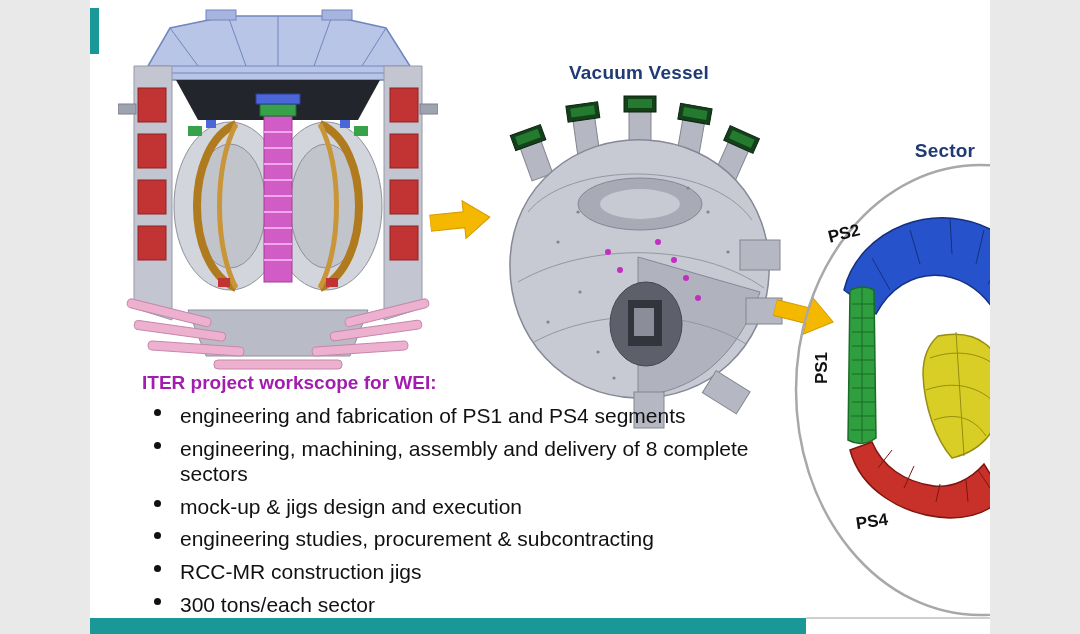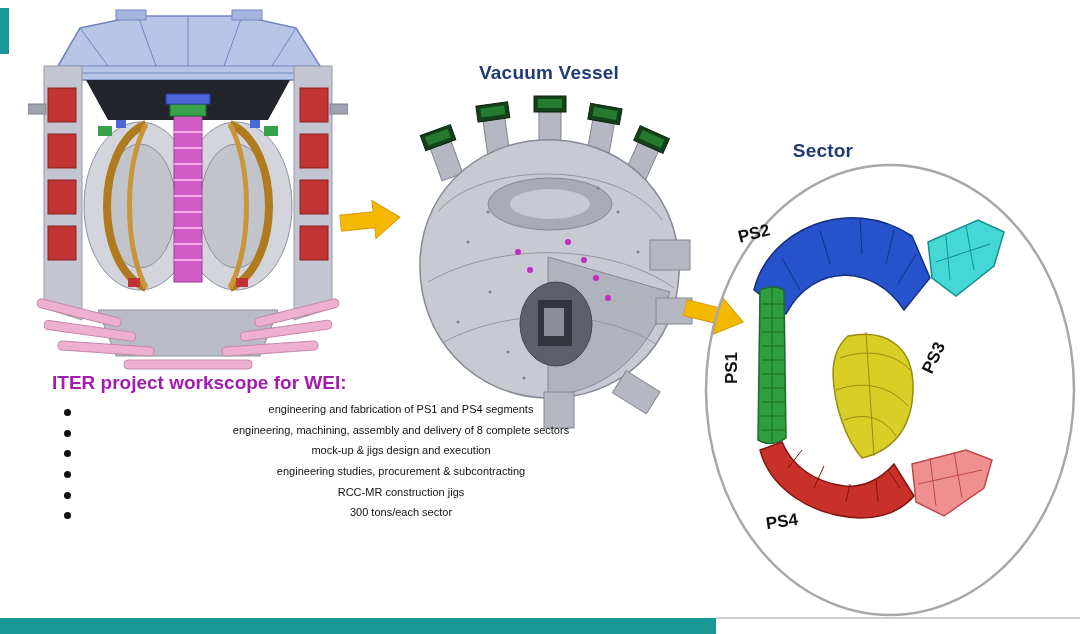--- a/index.html
+++ b/index.html
@@ -1,25 +1,25 @@
 <!DOCTYPE html>
 <html><head>
 <meta charset="utf-8">
 <style>
   * { box-sizing: border-box; margin: 0; padding: 0; }
   html,body { background:#e9e9e9; }
   body { font-family: "Liberation Sans", sans-serif; }
-  .slide { position:relative; width:1080px; height:634px; background:#ffffff; overflow:hidden; margin:0 auto; }
+  .slide { position:relative; width:900px; height:634px; background:#ffffff; overflow:hidden; margin:0 auto; }
   .abs { position:absolute; }
   .fig-label { position:absolute; font-weight:bold; font-size:19px; color:#1f3a74; text-align:center; letter-spacing:.2px; }
   .seg-label { position:absolute; font-size:17px; font-weight:600; color:#111; }
   .workscope { position:absolute; left:52px; top:372px; width:660px; }
   .ws-title { font-size:19px; font-weight:bold; color:#a21caf; margin-bottom:9px; }
   .ws-list { list-style:none; }
-  .ws-list li { position:relative; padding-left:38px; font-size:11px; color:#111; margin-bottom:7.5px; line-height:1.2;text-align:center; }
+  .ws-list li { position:relative; padding-left:38px; font-size:21px; color:#111; margin-bottom:7.5px; line-height:1.2; }
   .ws-list li::before { content:""; position:absolute; left:12px; top:6px; width:7px; height:7px; border-radius:50%; background:#111; }
   .teal-corner { position:absolute; left:0; top:8px; width:9px; height:46px; background:#1a9898; }
   .bottom-bar { position:absolute; left:0; top:618px; width:716px; height:16px; background:#1a9898; }
   .bottom-line { position:absolute; left:716px; top:617px; width:364px; height:2px; background:#cfcfcf; }
 </style>
 </head>
 <body>
 
 <div class="slide">
 
@@ -167,21 +167,21 @@
       <circle cx="90" cy="120" r="1.6"></circle>
         <circle cx="200" cy="96" r="1.6"></circle>
         <circle cx="126" cy="286" r="1.6"></circle>
     </g>
   </svg>
 
   <svg class="abs" style="left:684px;top:292px;transform:rotate(14deg)" width="62" height="46" viewBox="0 0 62 46">
     <polygon points="0,15 34,15 34,4 60,23 34,42 34,31 0,31" fill="#f5b800" stroke="#d49a00" stroke-width="1"></polygon>
   </svg>
 
-  <div class="fig-label" style="left:763px;top:140px;width:120px">Sector</div>
+  <div class="fig-label" style="left:795px;top:140px;width:120px">Sector</div>
 
   <svg class="abs" style="left:698px;top:158px" width="380" height="462" viewBox="0 0 380 462">
     <ellipse cx="192" cy="232" rx="184" ry="225" fill="none" stroke="#a8a8a8" stroke-width="2.5"></ellipse>
 
     <g>
       <path d="M56,132 C70,72 150,36 214,78 L232,120 L206,152 C176,106 116,104 88,156 Z" fill="#2653cc" stroke="#16307e" stroke-width="1.5"></path>
       <path d="M84,100 L102,132 M122,72 L132,106 M162,60 L164,96 M196,72 L188,106 M218,96 L200,126" stroke="#16307e" stroke-width="1" fill="none"></path>
     </g>
 
     <g>

